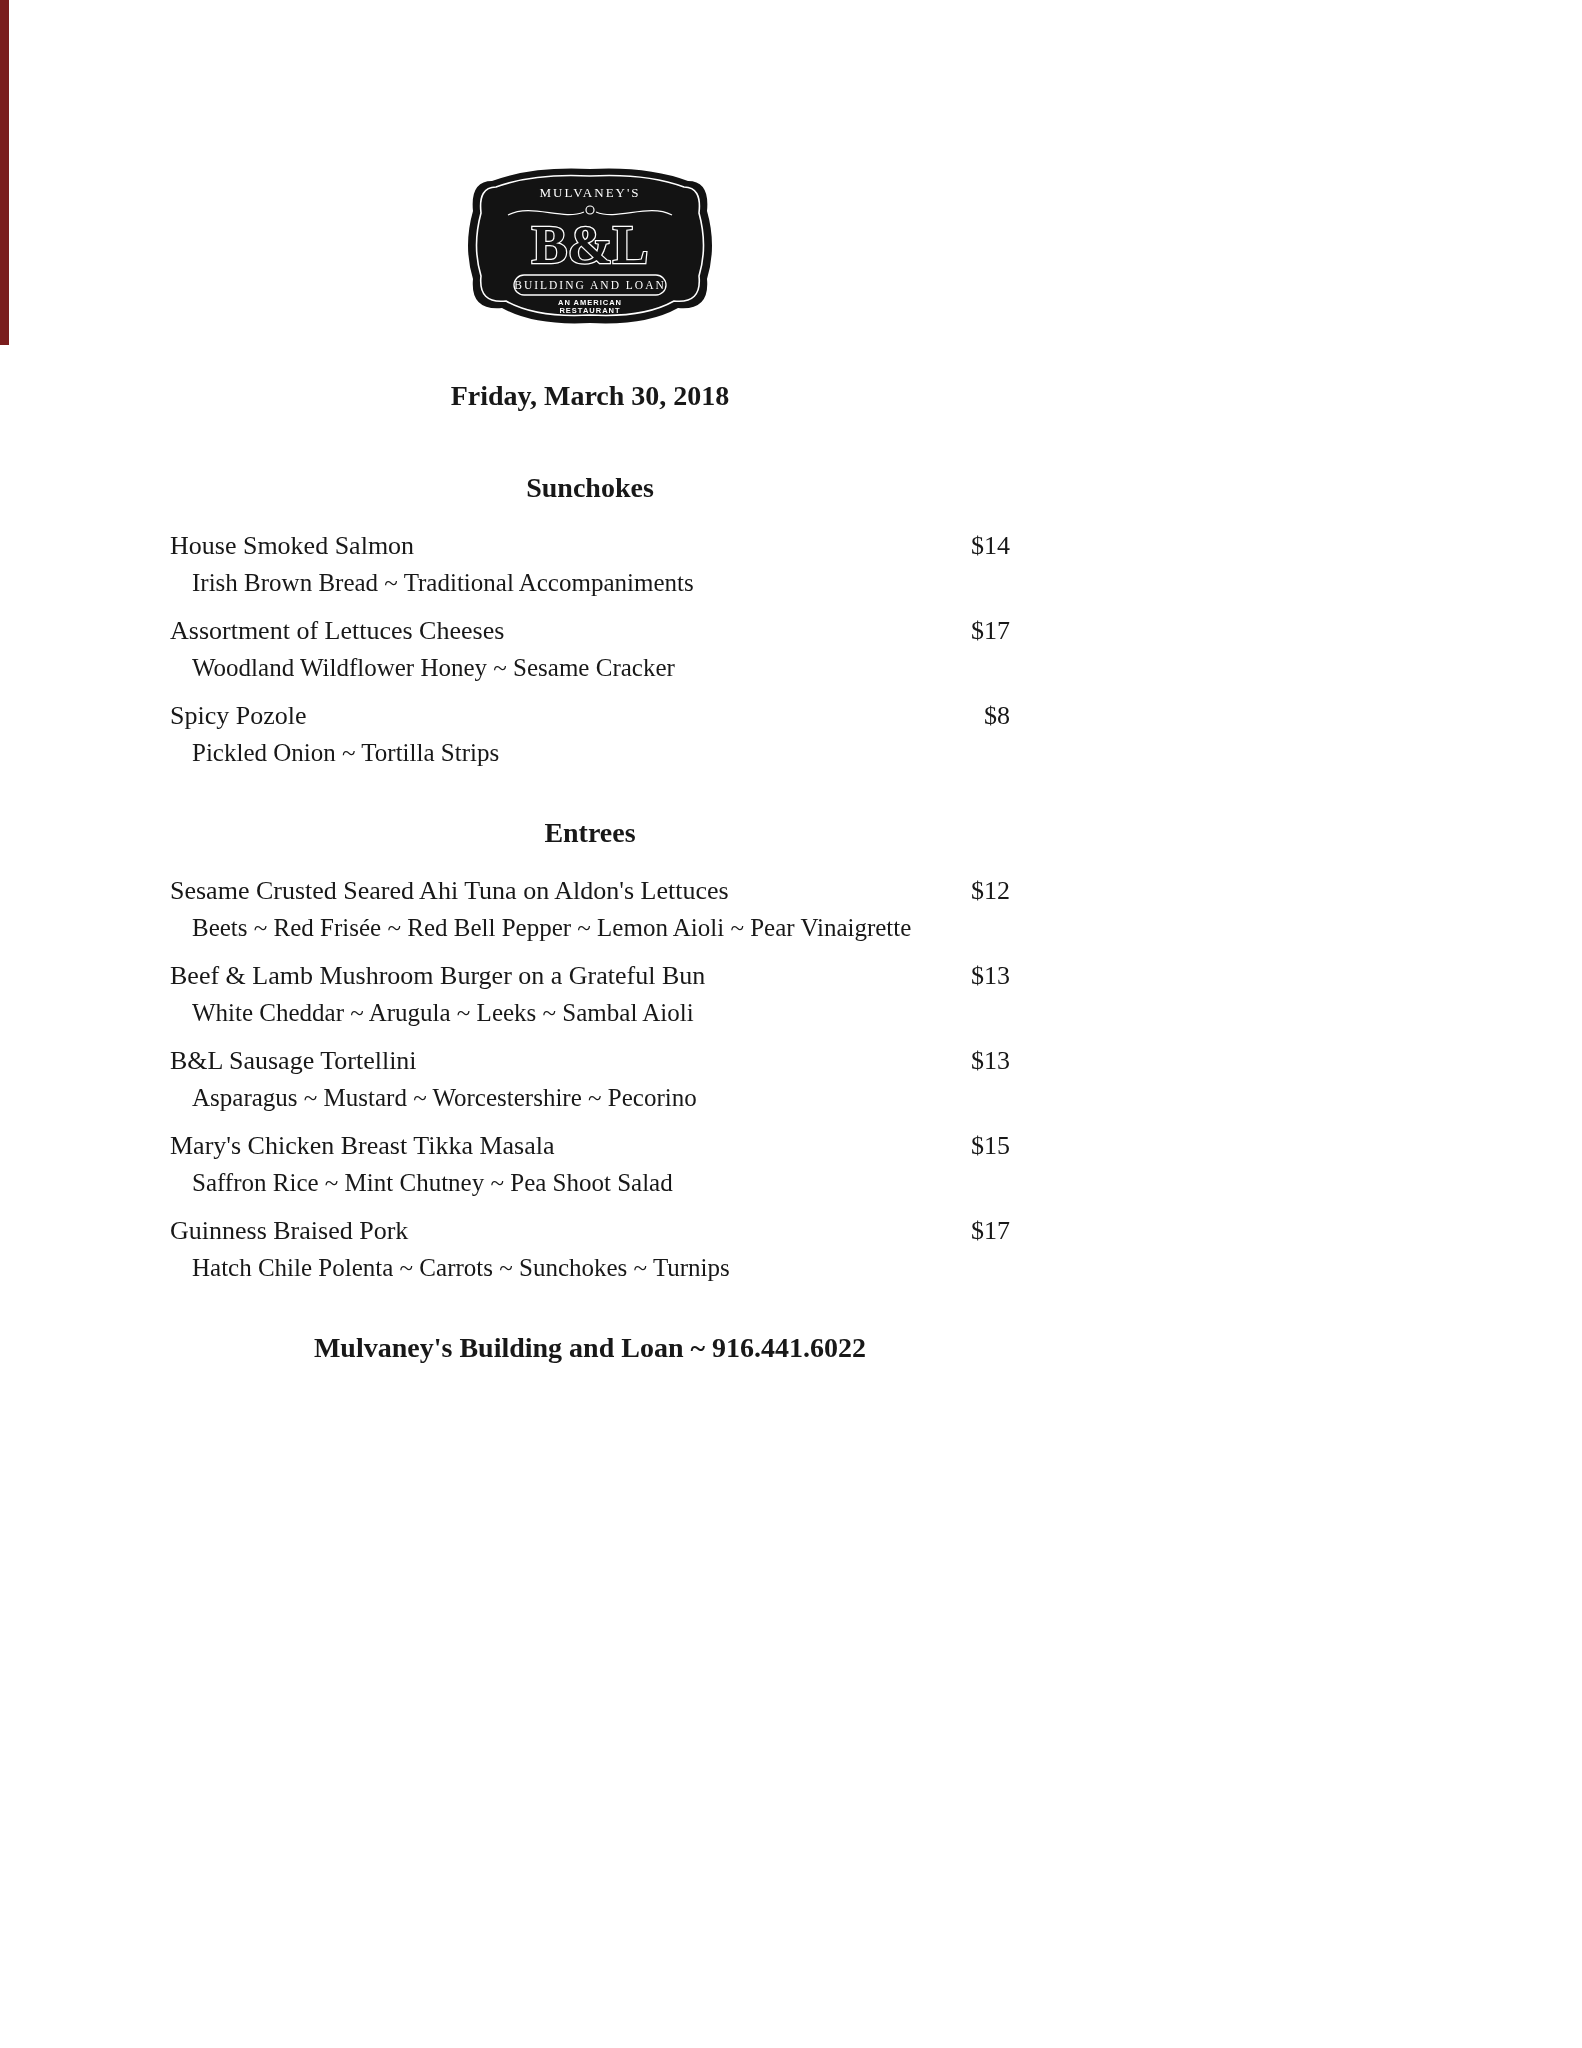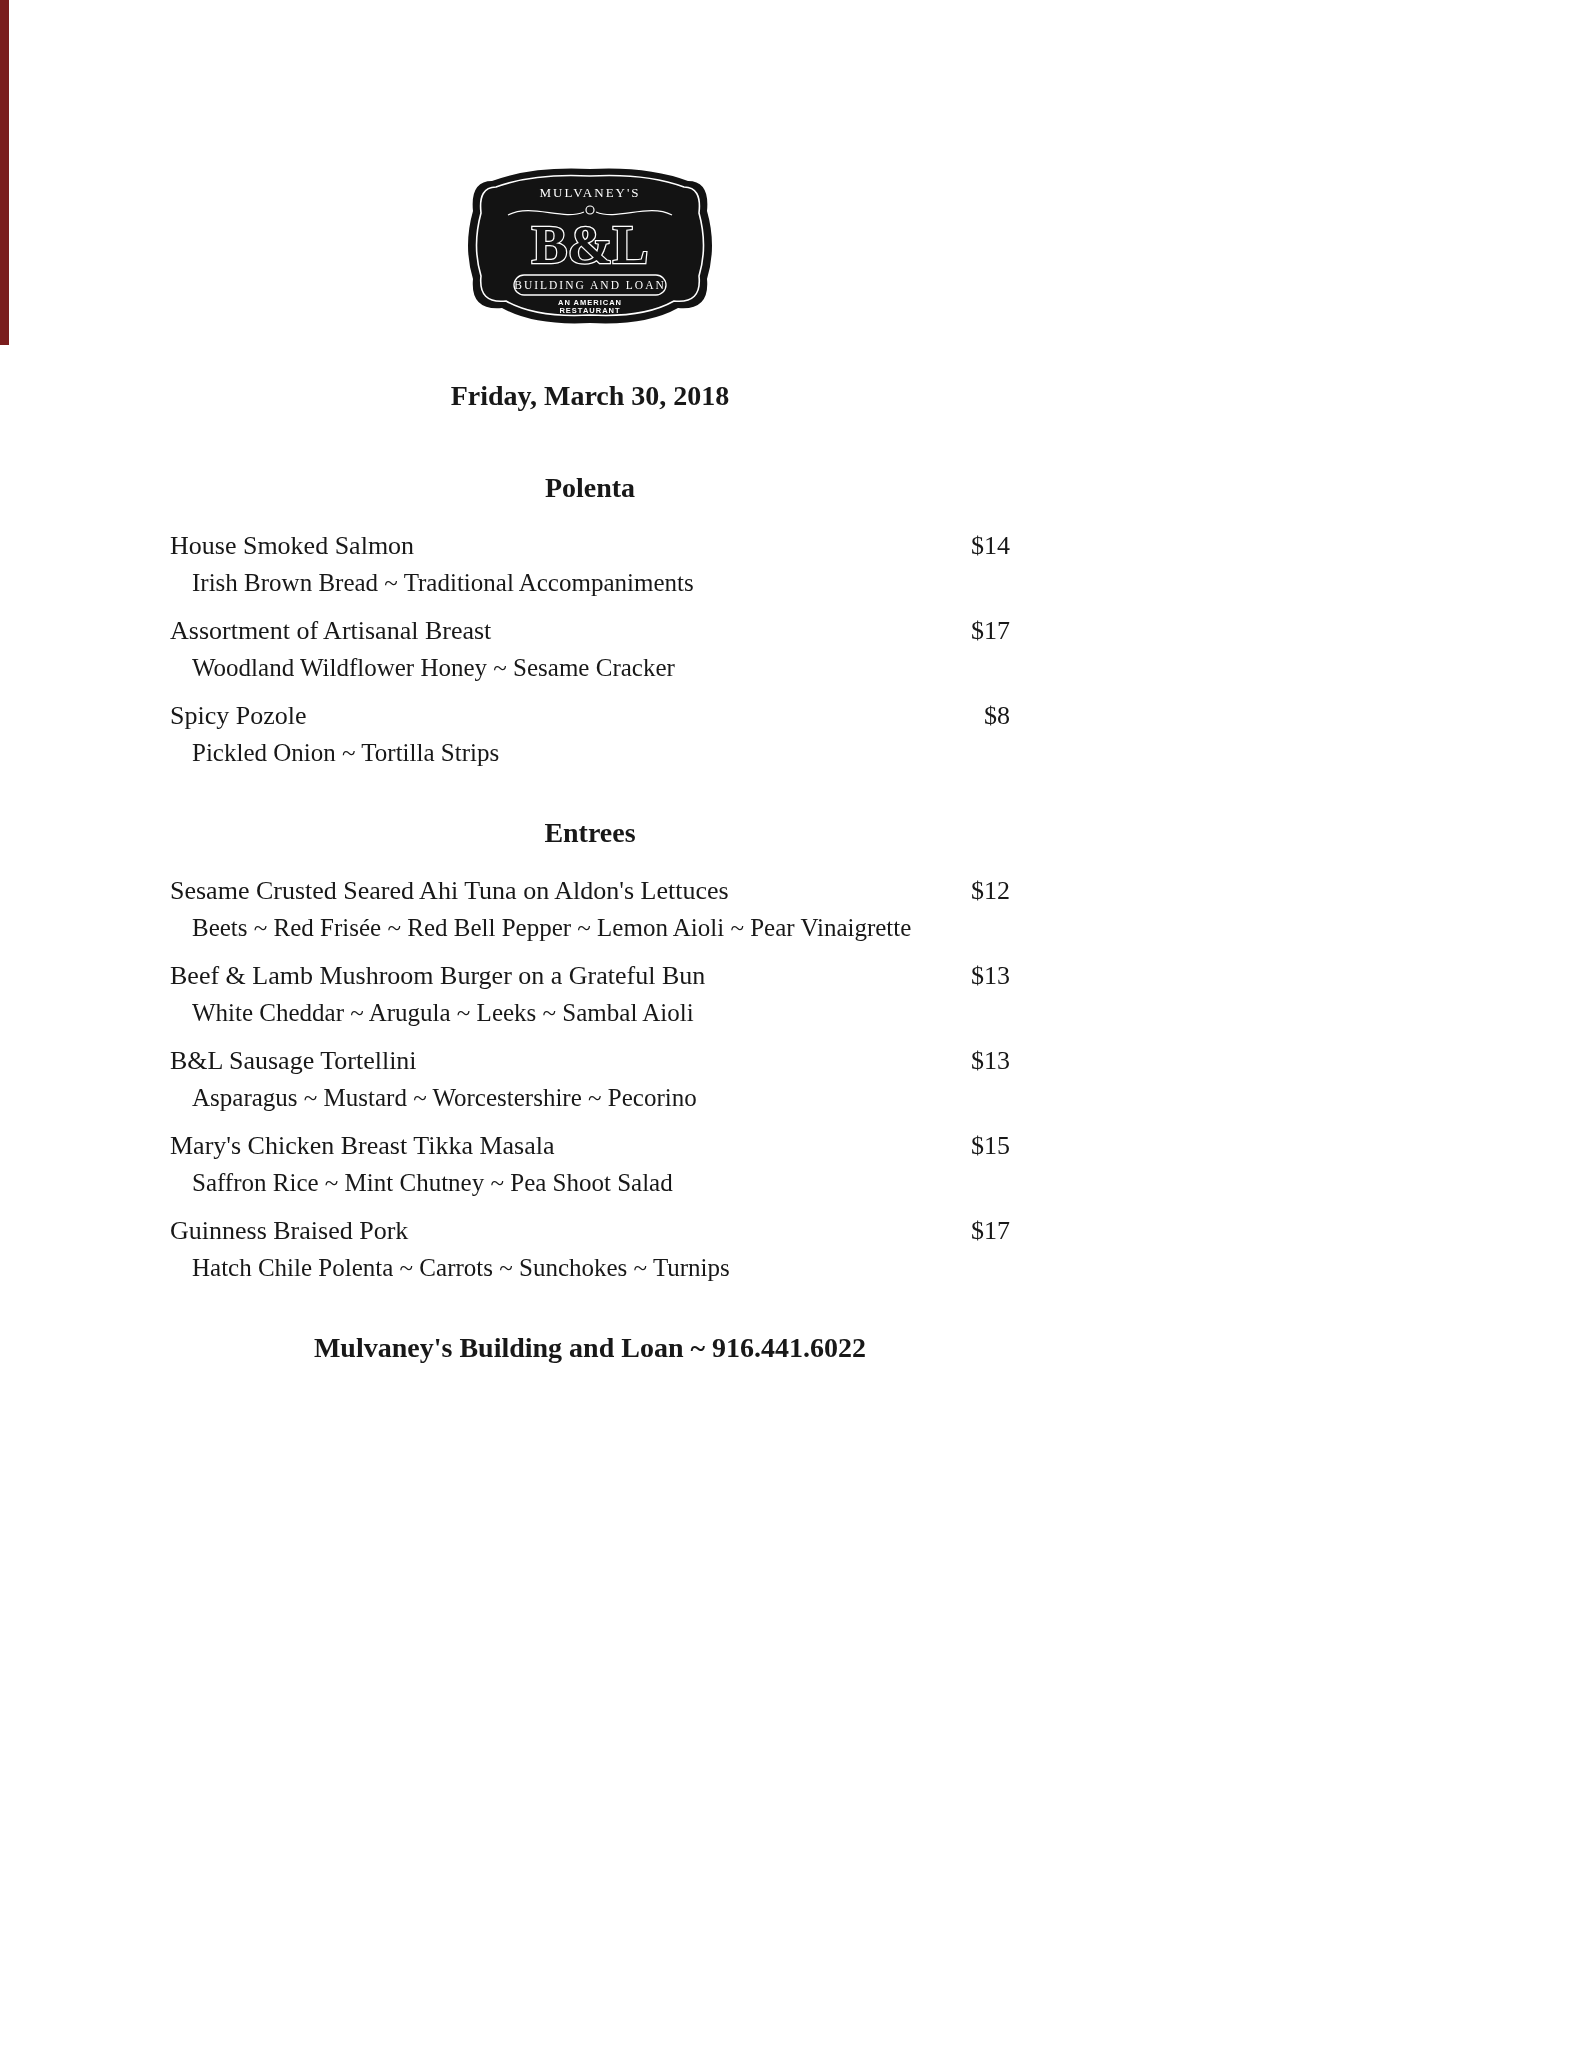--- a/index.html
+++ b/index.html
@@ -98,33 +98,33 @@
         <text x="128" y="100" text-anchor="middle" fill="#131313" stroke="#ffffff" stroke-width="2.4" style="paint-order: stroke;" font-size="54" font-weight="bold" font-family="Liberation Serif, serif">B&amp;L</text>
         <rect x="52" y="112" width="152" height="20" rx="10" fill="none" stroke="#ffffff" stroke-width="1.3"></rect>
         <text x="128" y="126" text-anchor="middle" fill="#ffffff" font-size="11.5" letter-spacing="2" font-family="Liberation Serif, serif">BUILDING AND LOAN</text>
         <text x="128" y="142" text-anchor="middle" fill="#ffffff" font-size="7.5" font-weight="bold" letter-spacing="1" font-family="Liberation Sans, sans-serif">AN AMERICAN</text>
         <text x="128" y="150" text-anchor="middle" fill="#ffffff" font-size="7.5" font-weight="bold" letter-spacing="1" font-family="Liberation Sans, sans-serif">RESTAURANT</text>
       </svg>
     </div>
 
     <div class="date-line">Friday, March 30, 2018</div>
 
-    <div class="section-title">Polenta</div>
+    <div class="section-title">Sunchokes</div>
 
     <div class="menu-item first">
       <div class="item-row">
         <span class="item-name">House Smoked Salmon</span>
         <span class="item-price">$14</span>
       </div>
       <div class="item-desc">Irish Brown Bread ~ Traditional Accompaniments</div>
     </div>
 
     <div class="menu-item">
       <div class="item-row">
-        <span class="item-name">Assortment of Artisanal Breast</span>
+        <span class="item-name">Assortment of Lettuces Cheeses</span>
         <span class="item-price">$17</span>
       </div>
       <div class="item-desc">Woodland Wildflower Honey ~ Sesame Cracker</div>
     </div>
 
     <div class="menu-item">
       <div class="item-row">
         <span class="item-name">Spicy Pozole</span>
         <span class="item-price">$8</span>
       </div>

